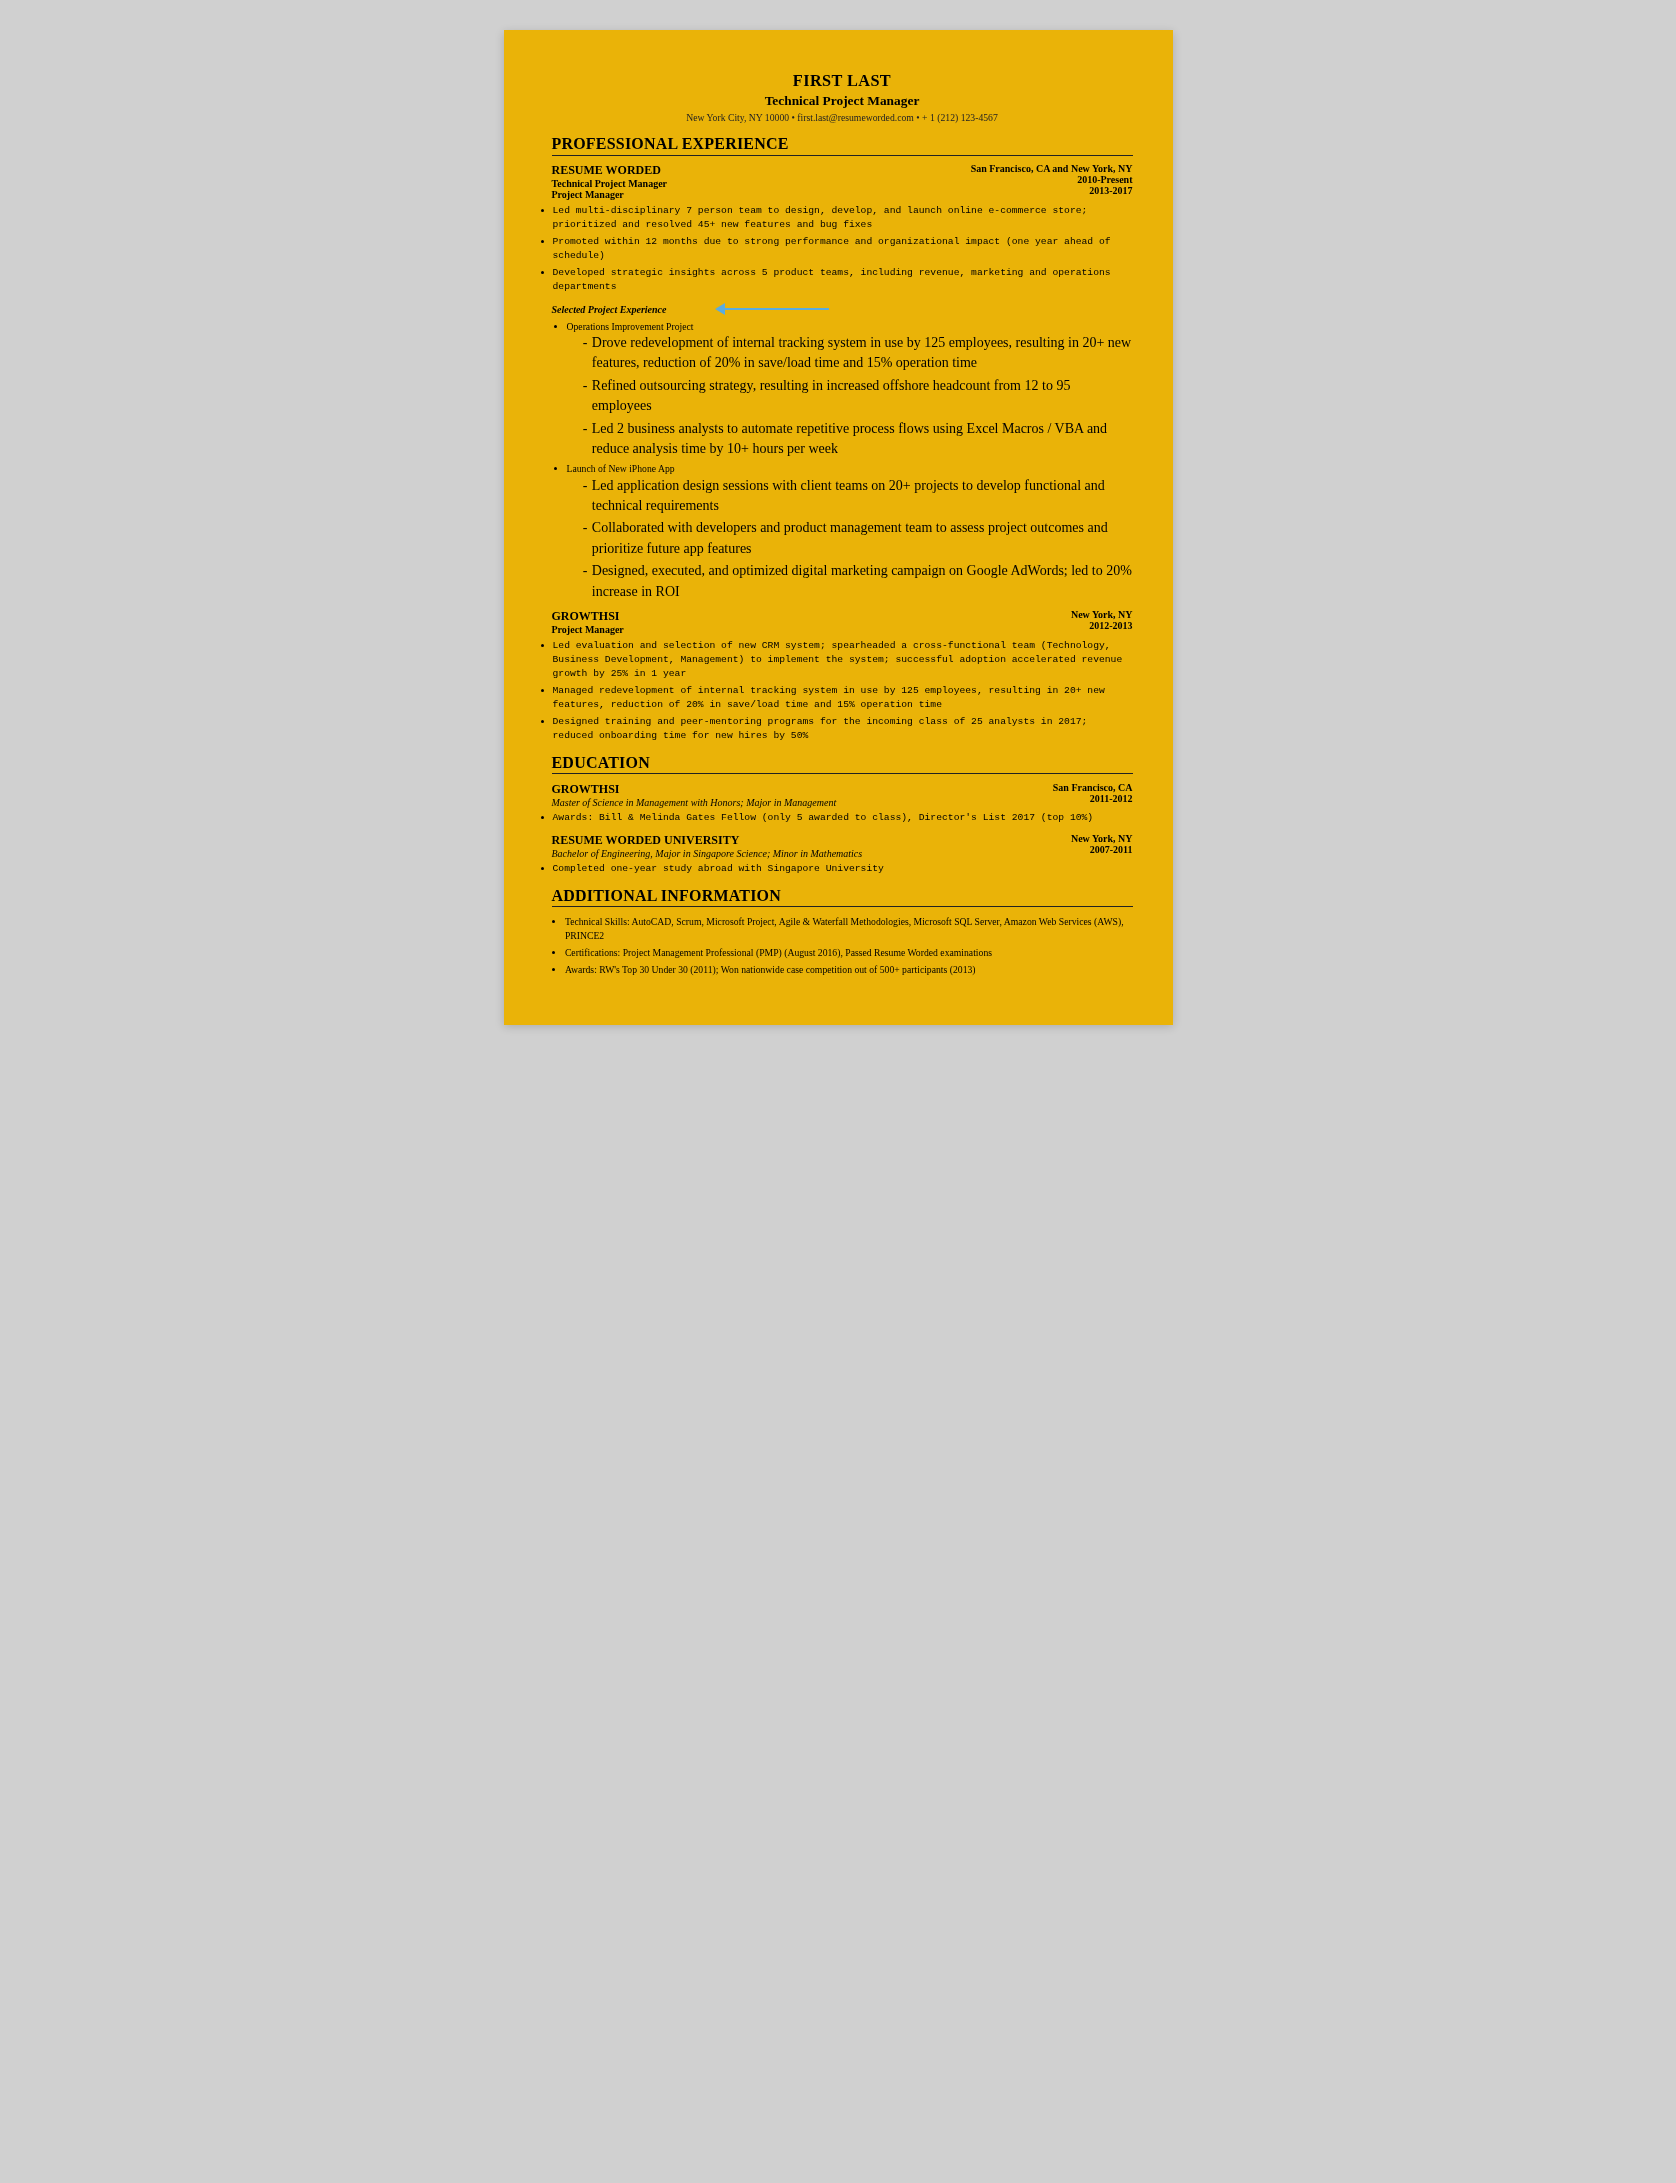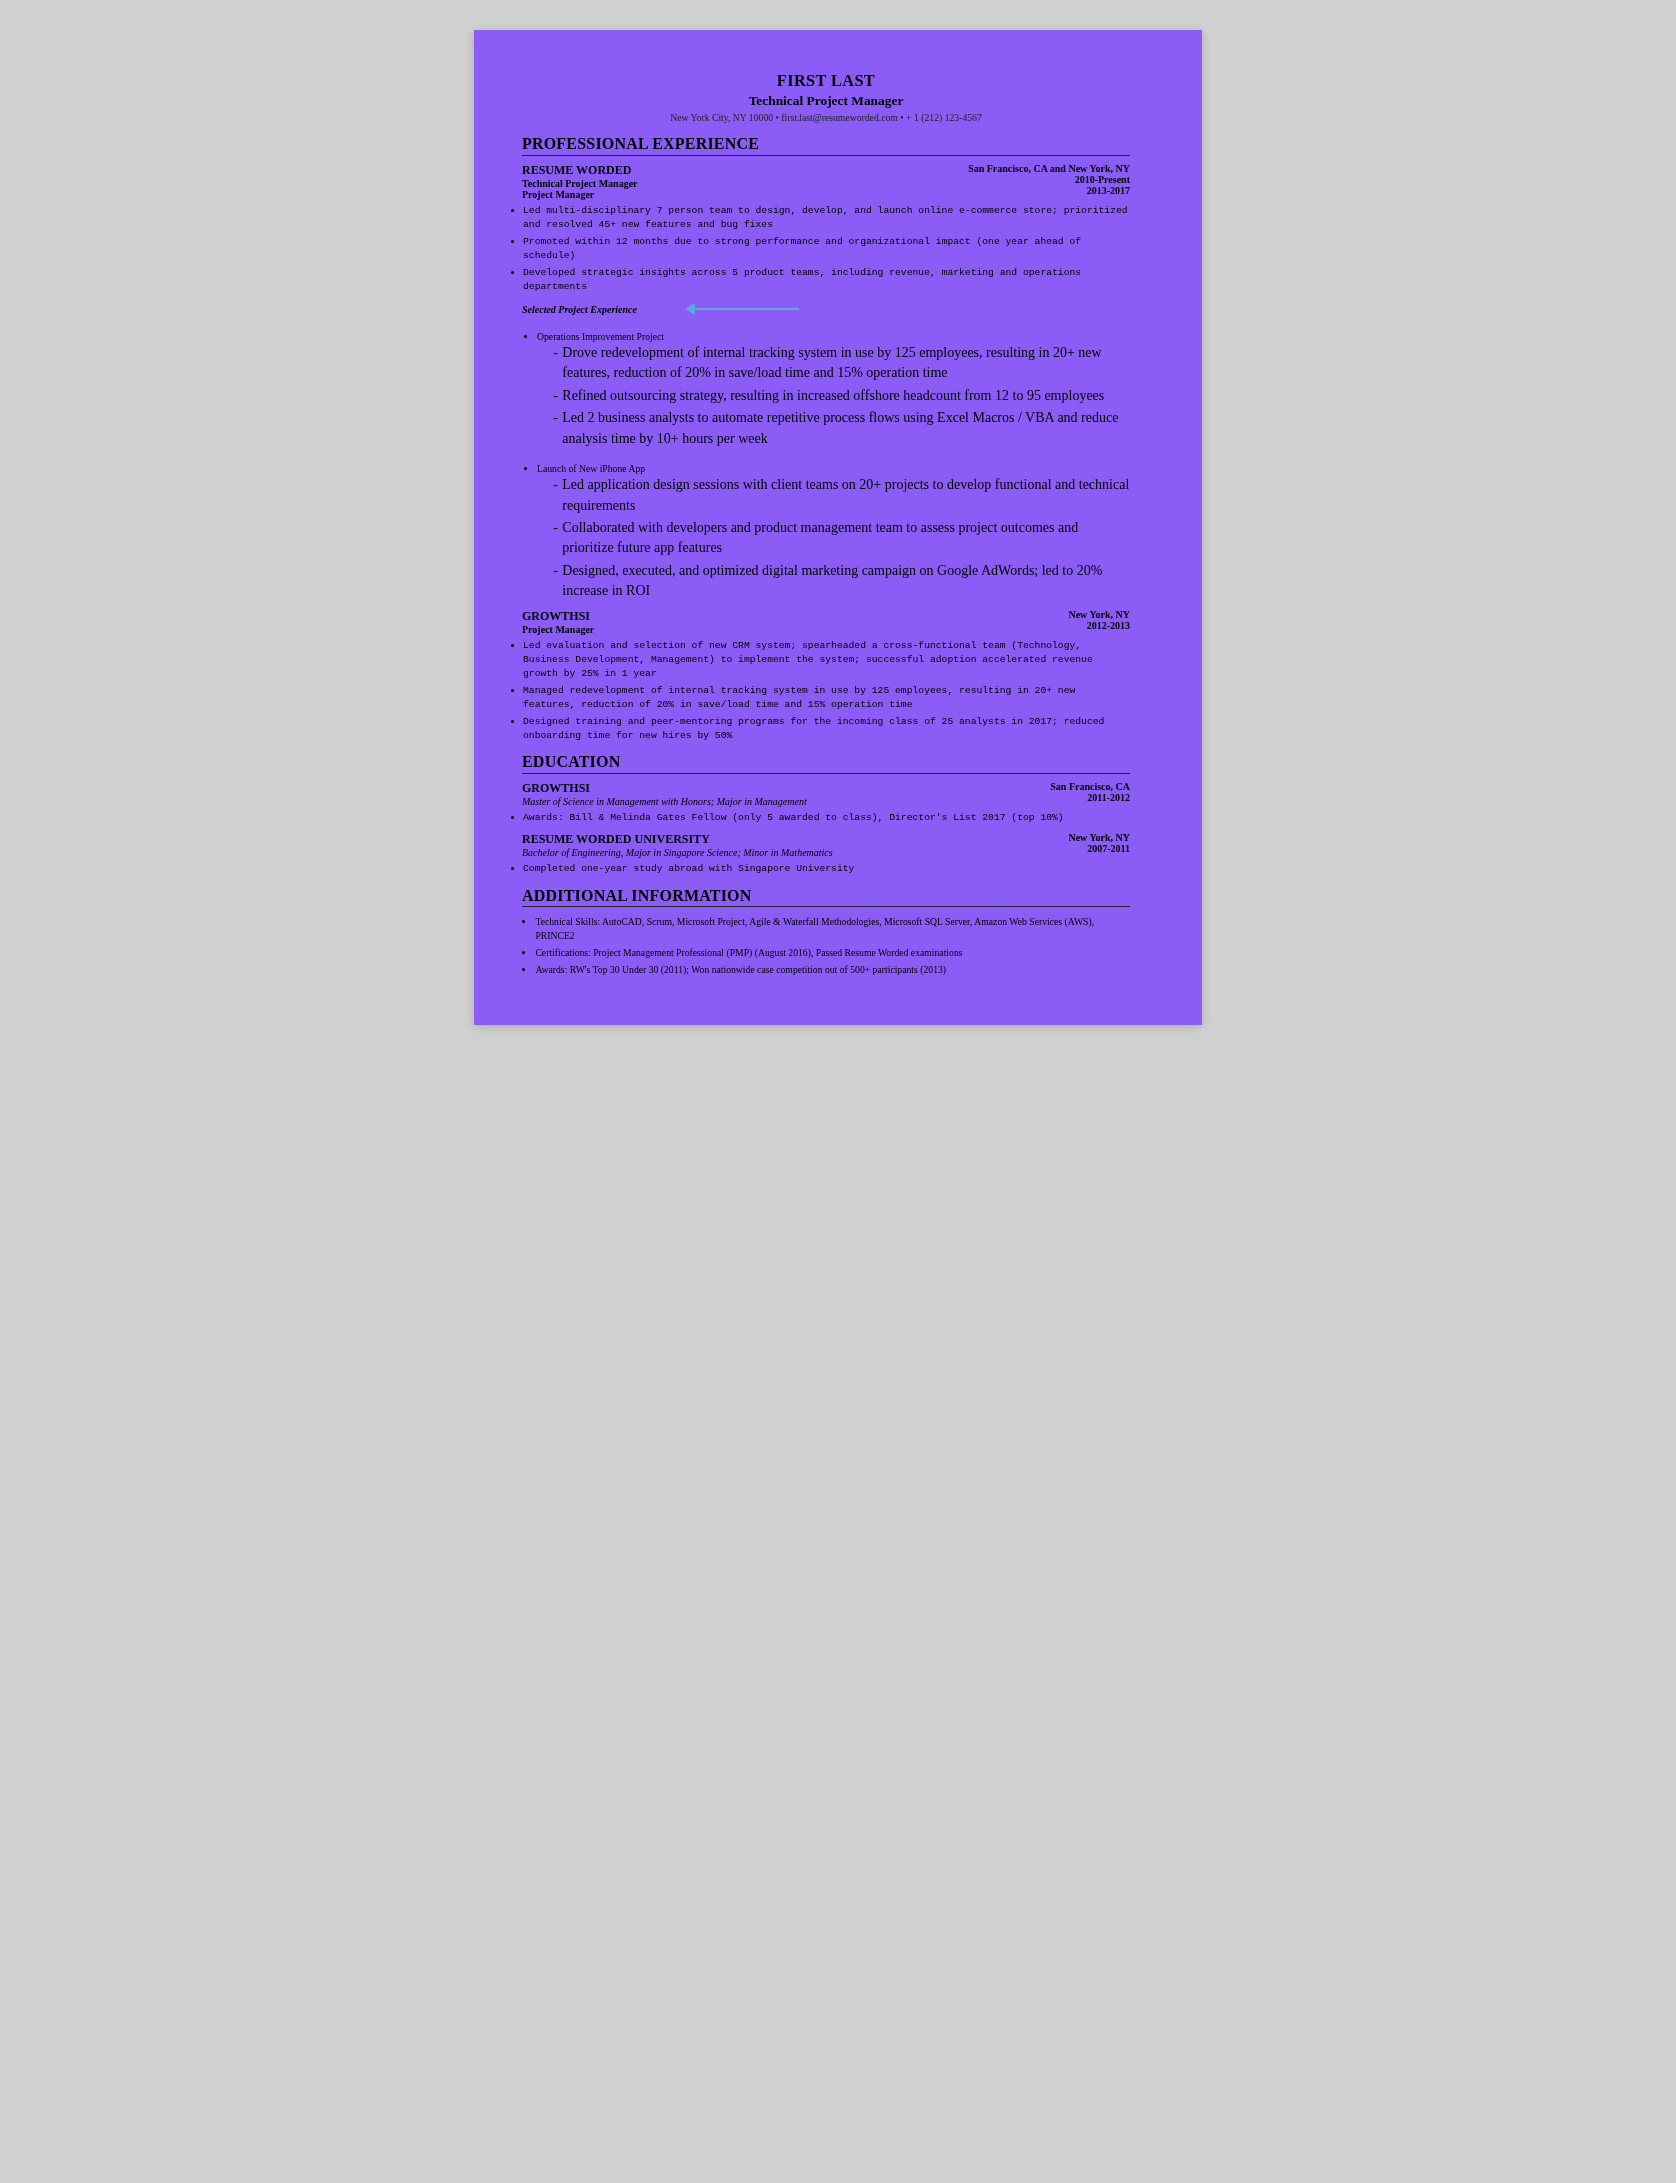--- a/index.html
+++ b/index.html
@@ -12,23 +12,23 @@
       background: #d0d0d0;
       display: flex;
       justify-content: center;
       align-items: flex-start;
       min-height: 100vh;
       padding: 30px 15px;
       font-family: 'Times New Roman', Times, serif;
     }
 
     .resume-page {
-      background: #8b5cf6;
-      width: 728px;
-      padding: 41px 72px 45px 48px;
+      background: #eab308;
+      width: 669px;
+      padding: 41px 40px 45px 48px;
       box-shadow: 0 1.5px 9px rgba(0,0,0,0.18);
       position: relative;
     }
 
     .header {
       text-align: center;
       margin-bottom: 12px;
     }
 
     .header-name {
@@ -142,21 +142,21 @@
     .arrow-head {
       width: 0;
       height: 0;
       border-top: 6px solid transparent;
       border-bottom: 6px solid transparent;
       border-right: 10.4px solid #5aace0;
       margin-right: 0;
     }
 
     .sub-project {
-      margin-top: 14px;
+      margin-top: 4px;
       margin-left: 15px;
     }
 
     .sub-project-title {
       font-size: 9.7px;
       list-style-type: disc;
     }
 
     .sub-bullets {
       margin-left: 16.3px;

